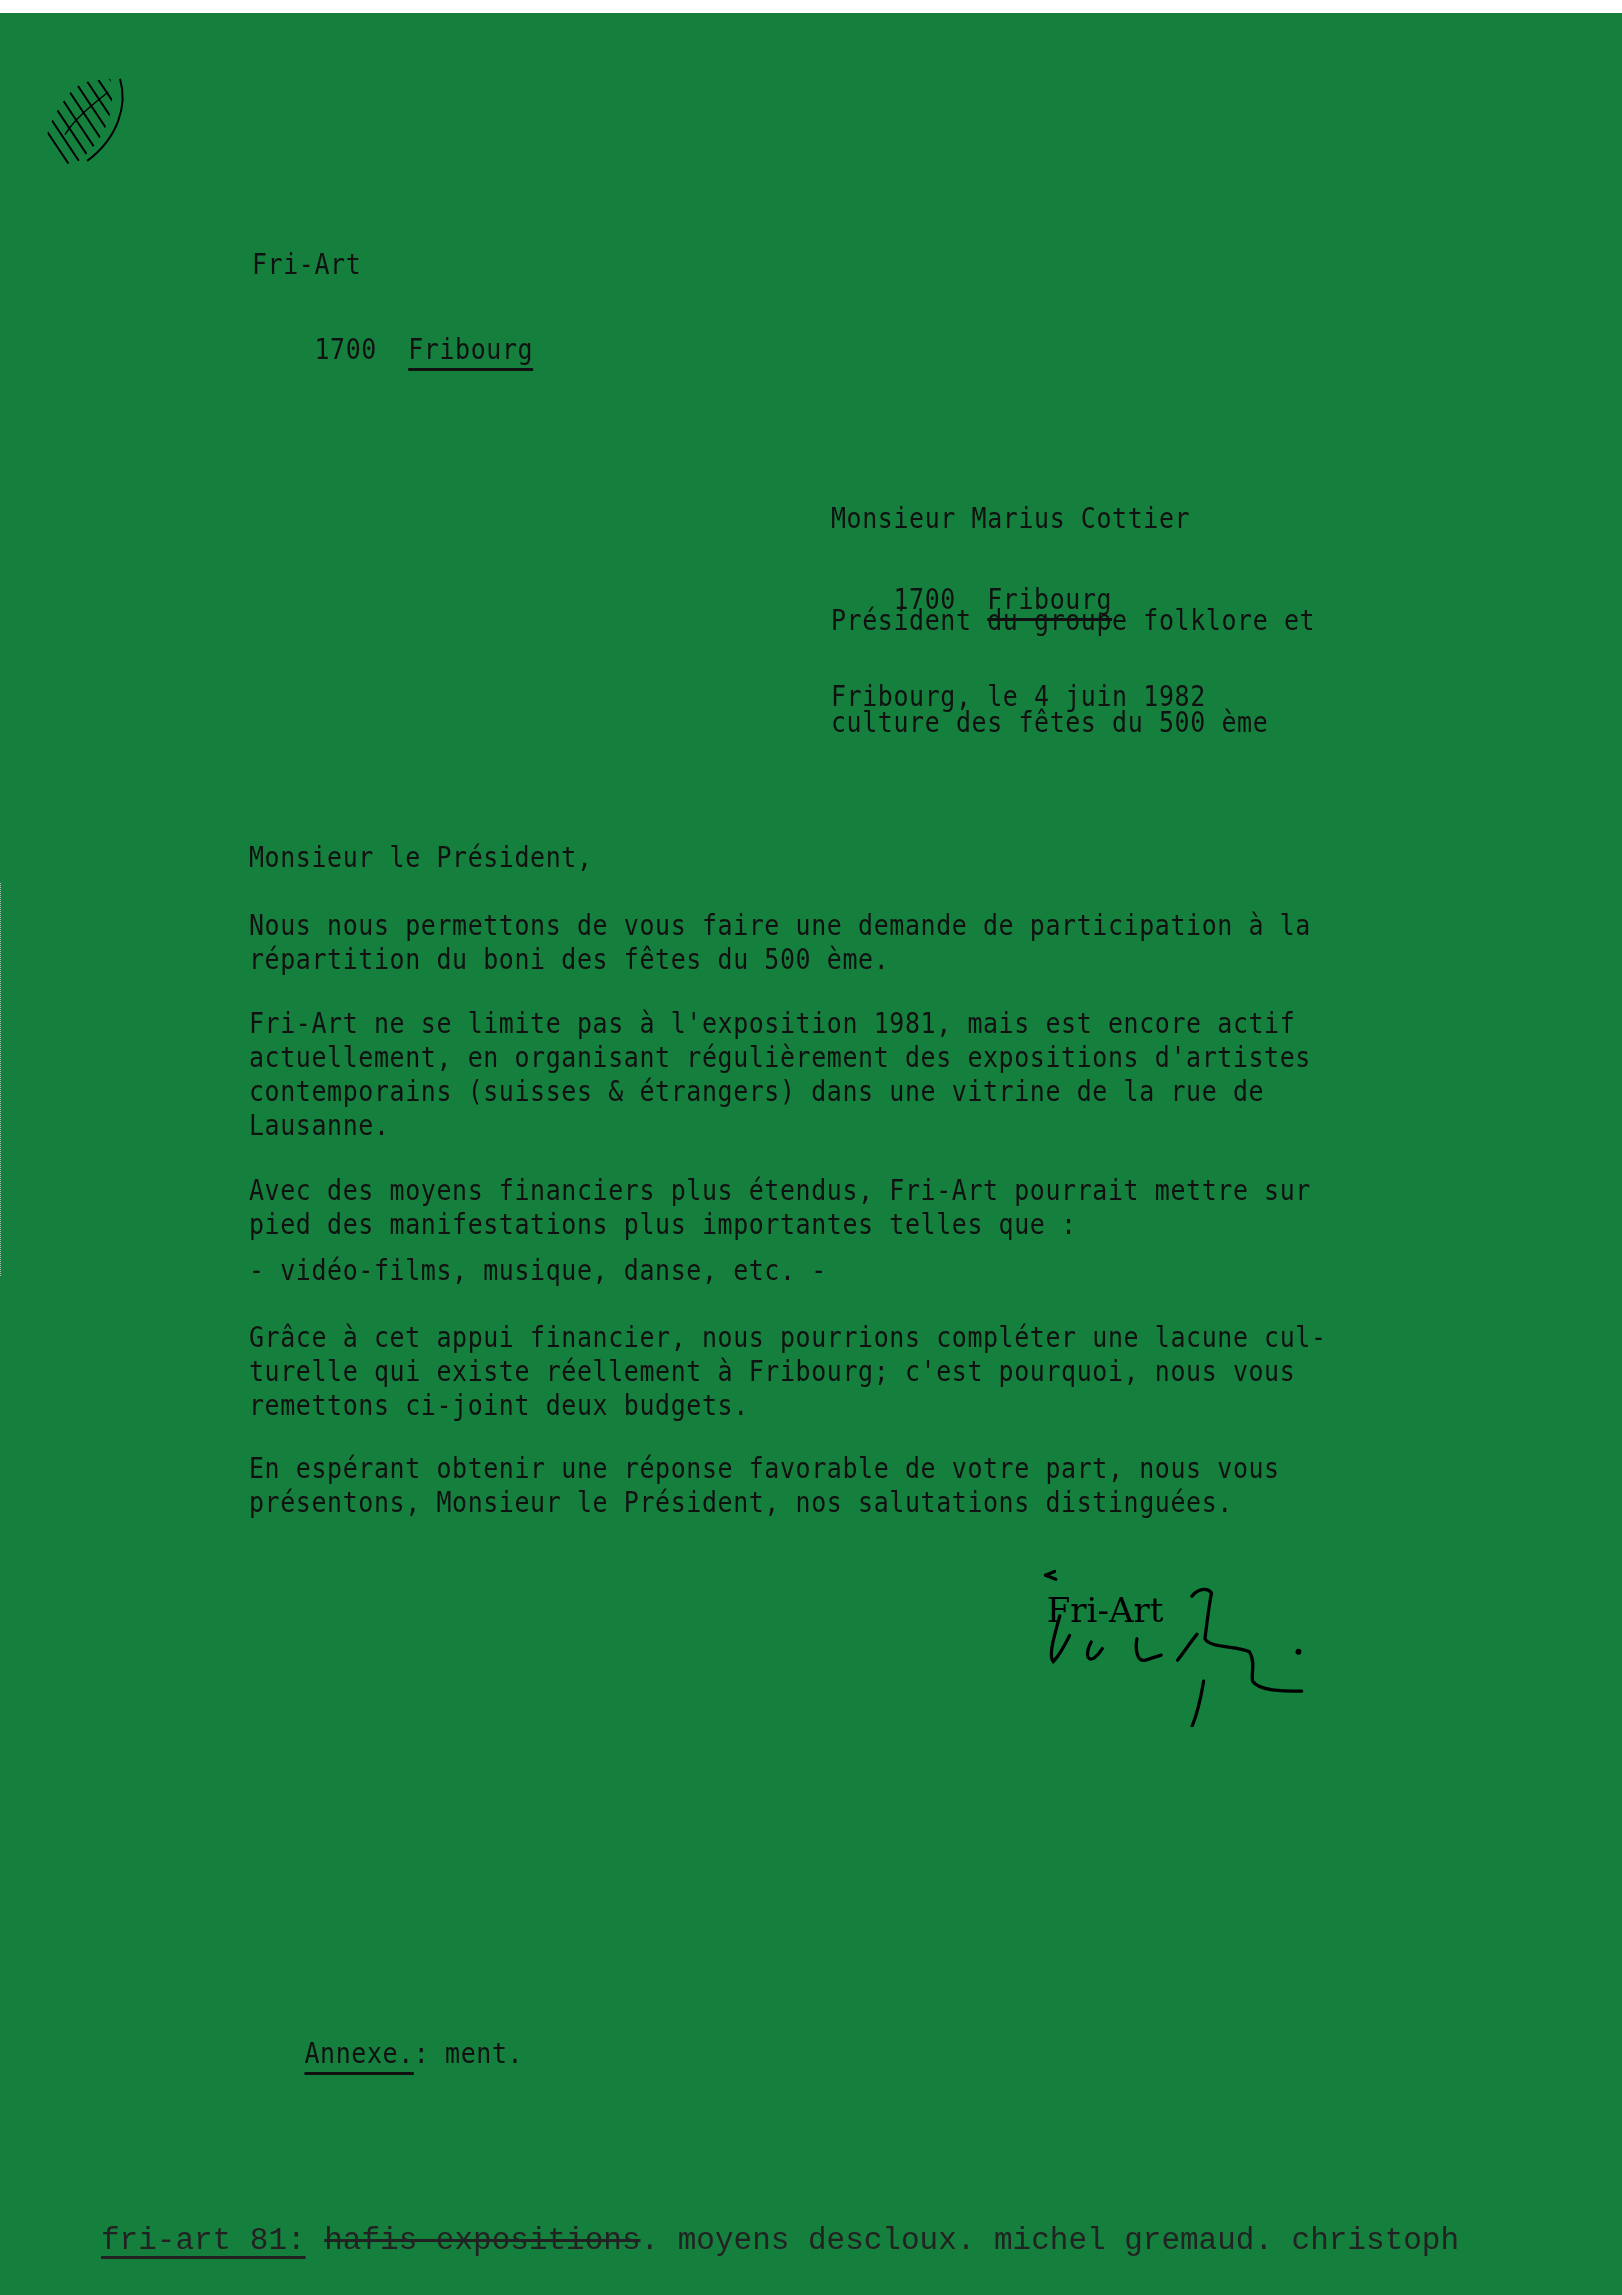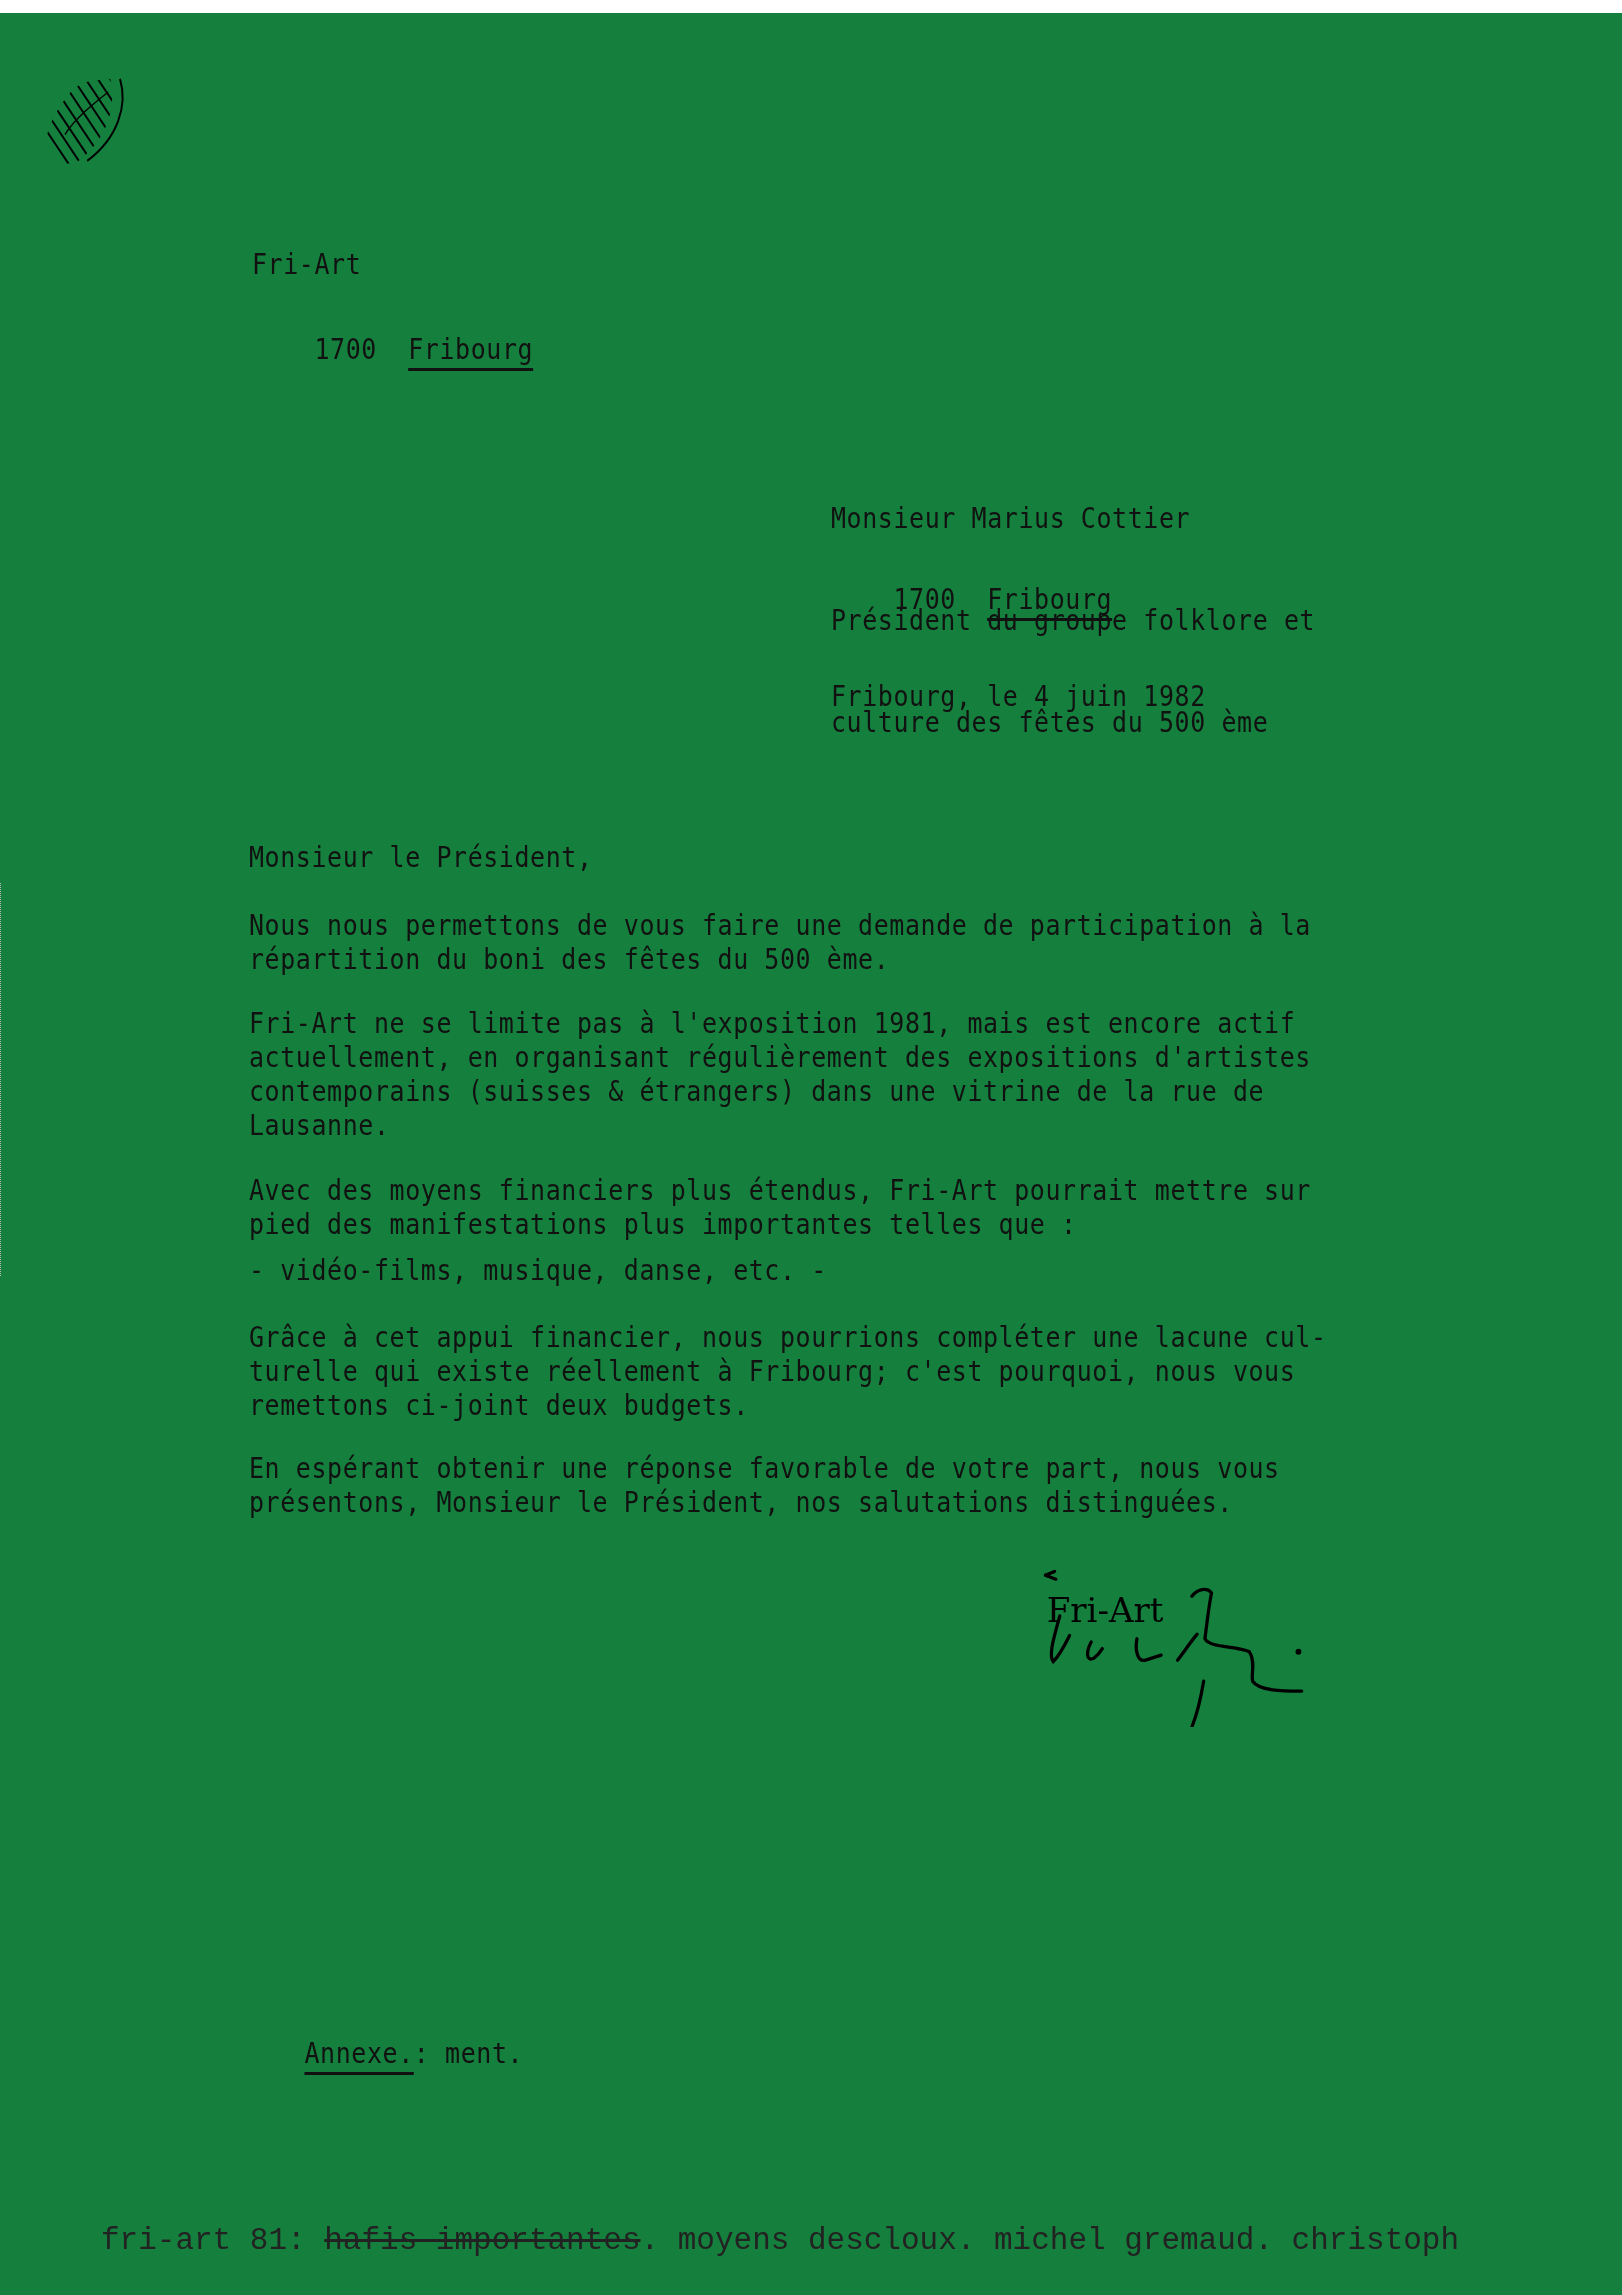--- a/index.html
+++ b/index.html
@@ -5,21 +5,21 @@
   html, body { margin: 0; padding: 0; background: #ffffff; }
   body { width: 1623px; height: 2295px; position: relative; overflow: hidden; color: #111; }
   .page { position: absolute; left: 0; top: 13px; width: 1623px; height: 2295px; background: #15803d; }
   .mono { font-family: "DejaVu Sans Mono", "Liberation Mono", monospace; font-size: 29px; letter-spacing: 0.7px; }
   .typed { position: absolute; white-space: pre; line-height: 34px; transform: scaleX(0.86); transform-origin: left top; }
   .u { text-decoration: underline; text-decoration-thickness: 2.6px; text-underline-offset: 9.2px; }
   .logo { position: absolute; left: 36px; top: 56px; width: 105px; height: 105px; }
   .sig { position: absolute; left: 1040px; top: 1544px; width: 275px; height: 170px; }
   .footer { position: absolute; left: 101px; top: 2140px; width: 1505px; font-family: "Liberation Mono", "DejaVu Sans Mono", monospace; font-size: 31px; line-height: 35px; color: #222; white-space: pre; }
   .strike { text-decoration: line-through; text-decoration-thickness: 2.6px; }
-  .uline { text-decoration-thickness: 2.6px; text-underline-offset: 6.5px; }
+  .uline { text-decoration: underline; text-decoration-thickness: 2.6px; text-underline-offset: 6.5px; }
   .margin-marks { position: absolute; left: 0; top: 870px; width: 5.2px; height: 393px; border-left: 1.3px dotted #bbb; }
 </style>
 </head>
 <body>
 
 <div class="page">
 
   <svg class="logo" viewBox="0 0 160 160">
     <defs>
       <clipPath id="leaf">
@@ -85,21 +85,21 @@
     <path d="M232 60 C 240 50, 255 45, 262 55 C 258 75, 255 100, 252 125 C 260 140, 300 135, 320 145 C 330 160, 322 180, 325 190 C 335 205, 370 205, 400 205"></path>
     <path d="M250 190 C 245 220, 240 240, 232 260"></path>
     <circle cx="395" cy="145" r="2" fill="#000"></circle>
   </svg>
 
   <div class="typed mono" style="left:242px; top:1989px;">
     <span class="u">Annexe.</span><span>: ment.</span>
   </div>
 
   <div class="footer">
-    <div><span class="uline">fri-art 81:</span> <span class="strike">hafis importantes</span><span>. moyens descloux. michel gremaud. christoph</span></div>
+    <div><span class="uline">fri-art 81:</span> <span class="strike">hafis expositions</span><span>. moyens descloux. michel gremaud. christoph</span></div>
     
     
     
   </div>
 
   <div class="margin-marks"></div>
 </div>
 
 
 </body></html>

